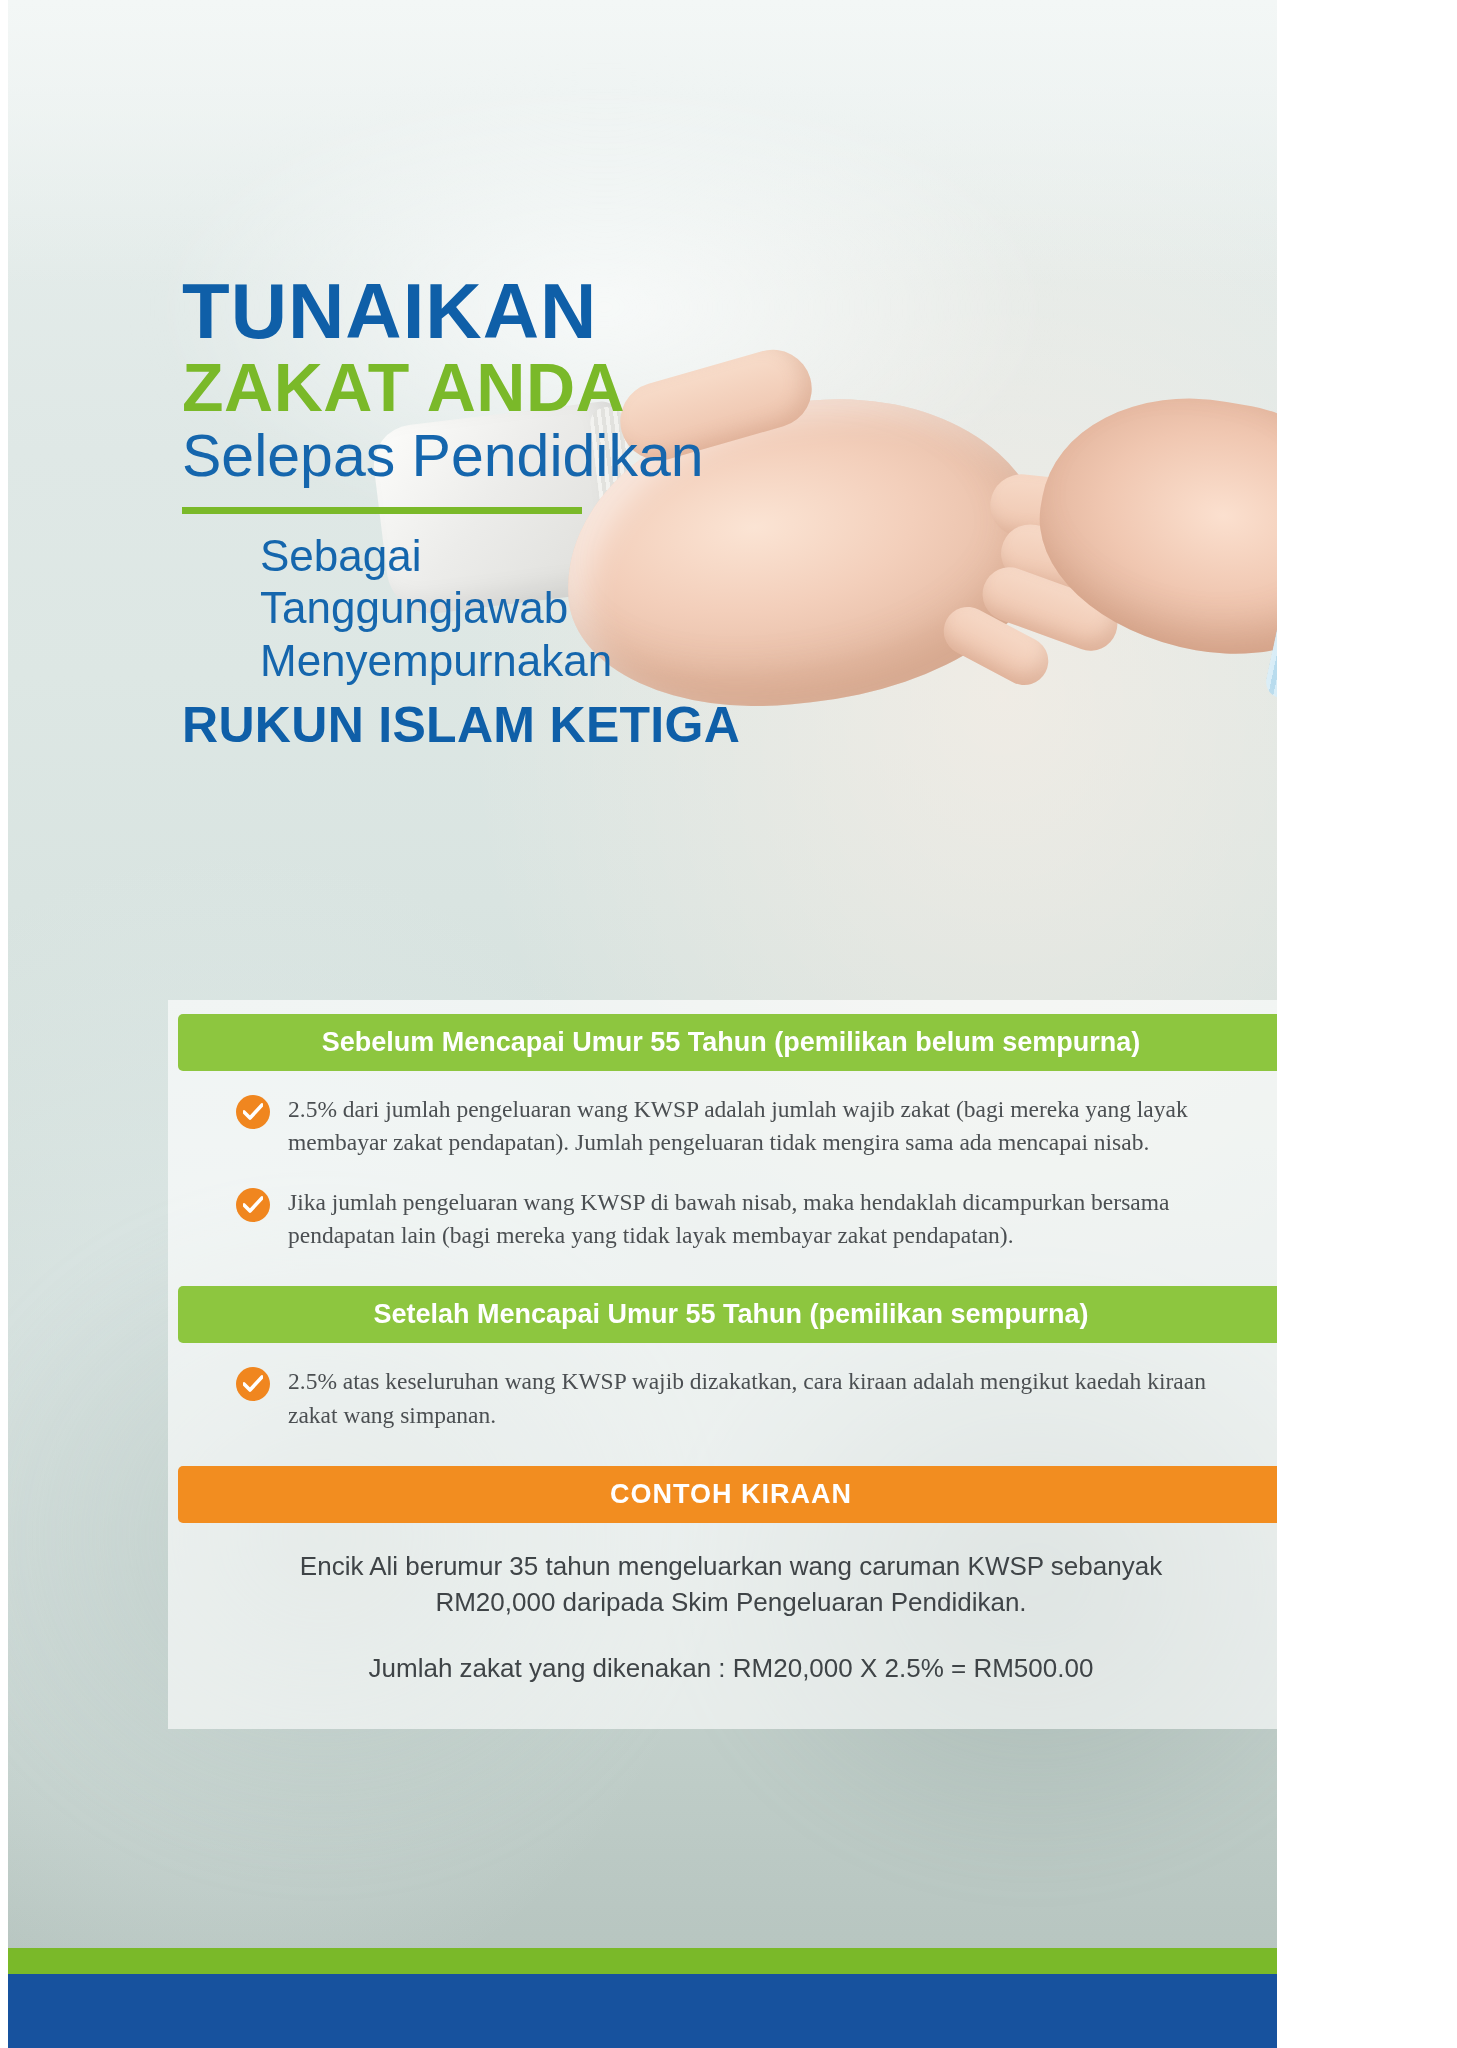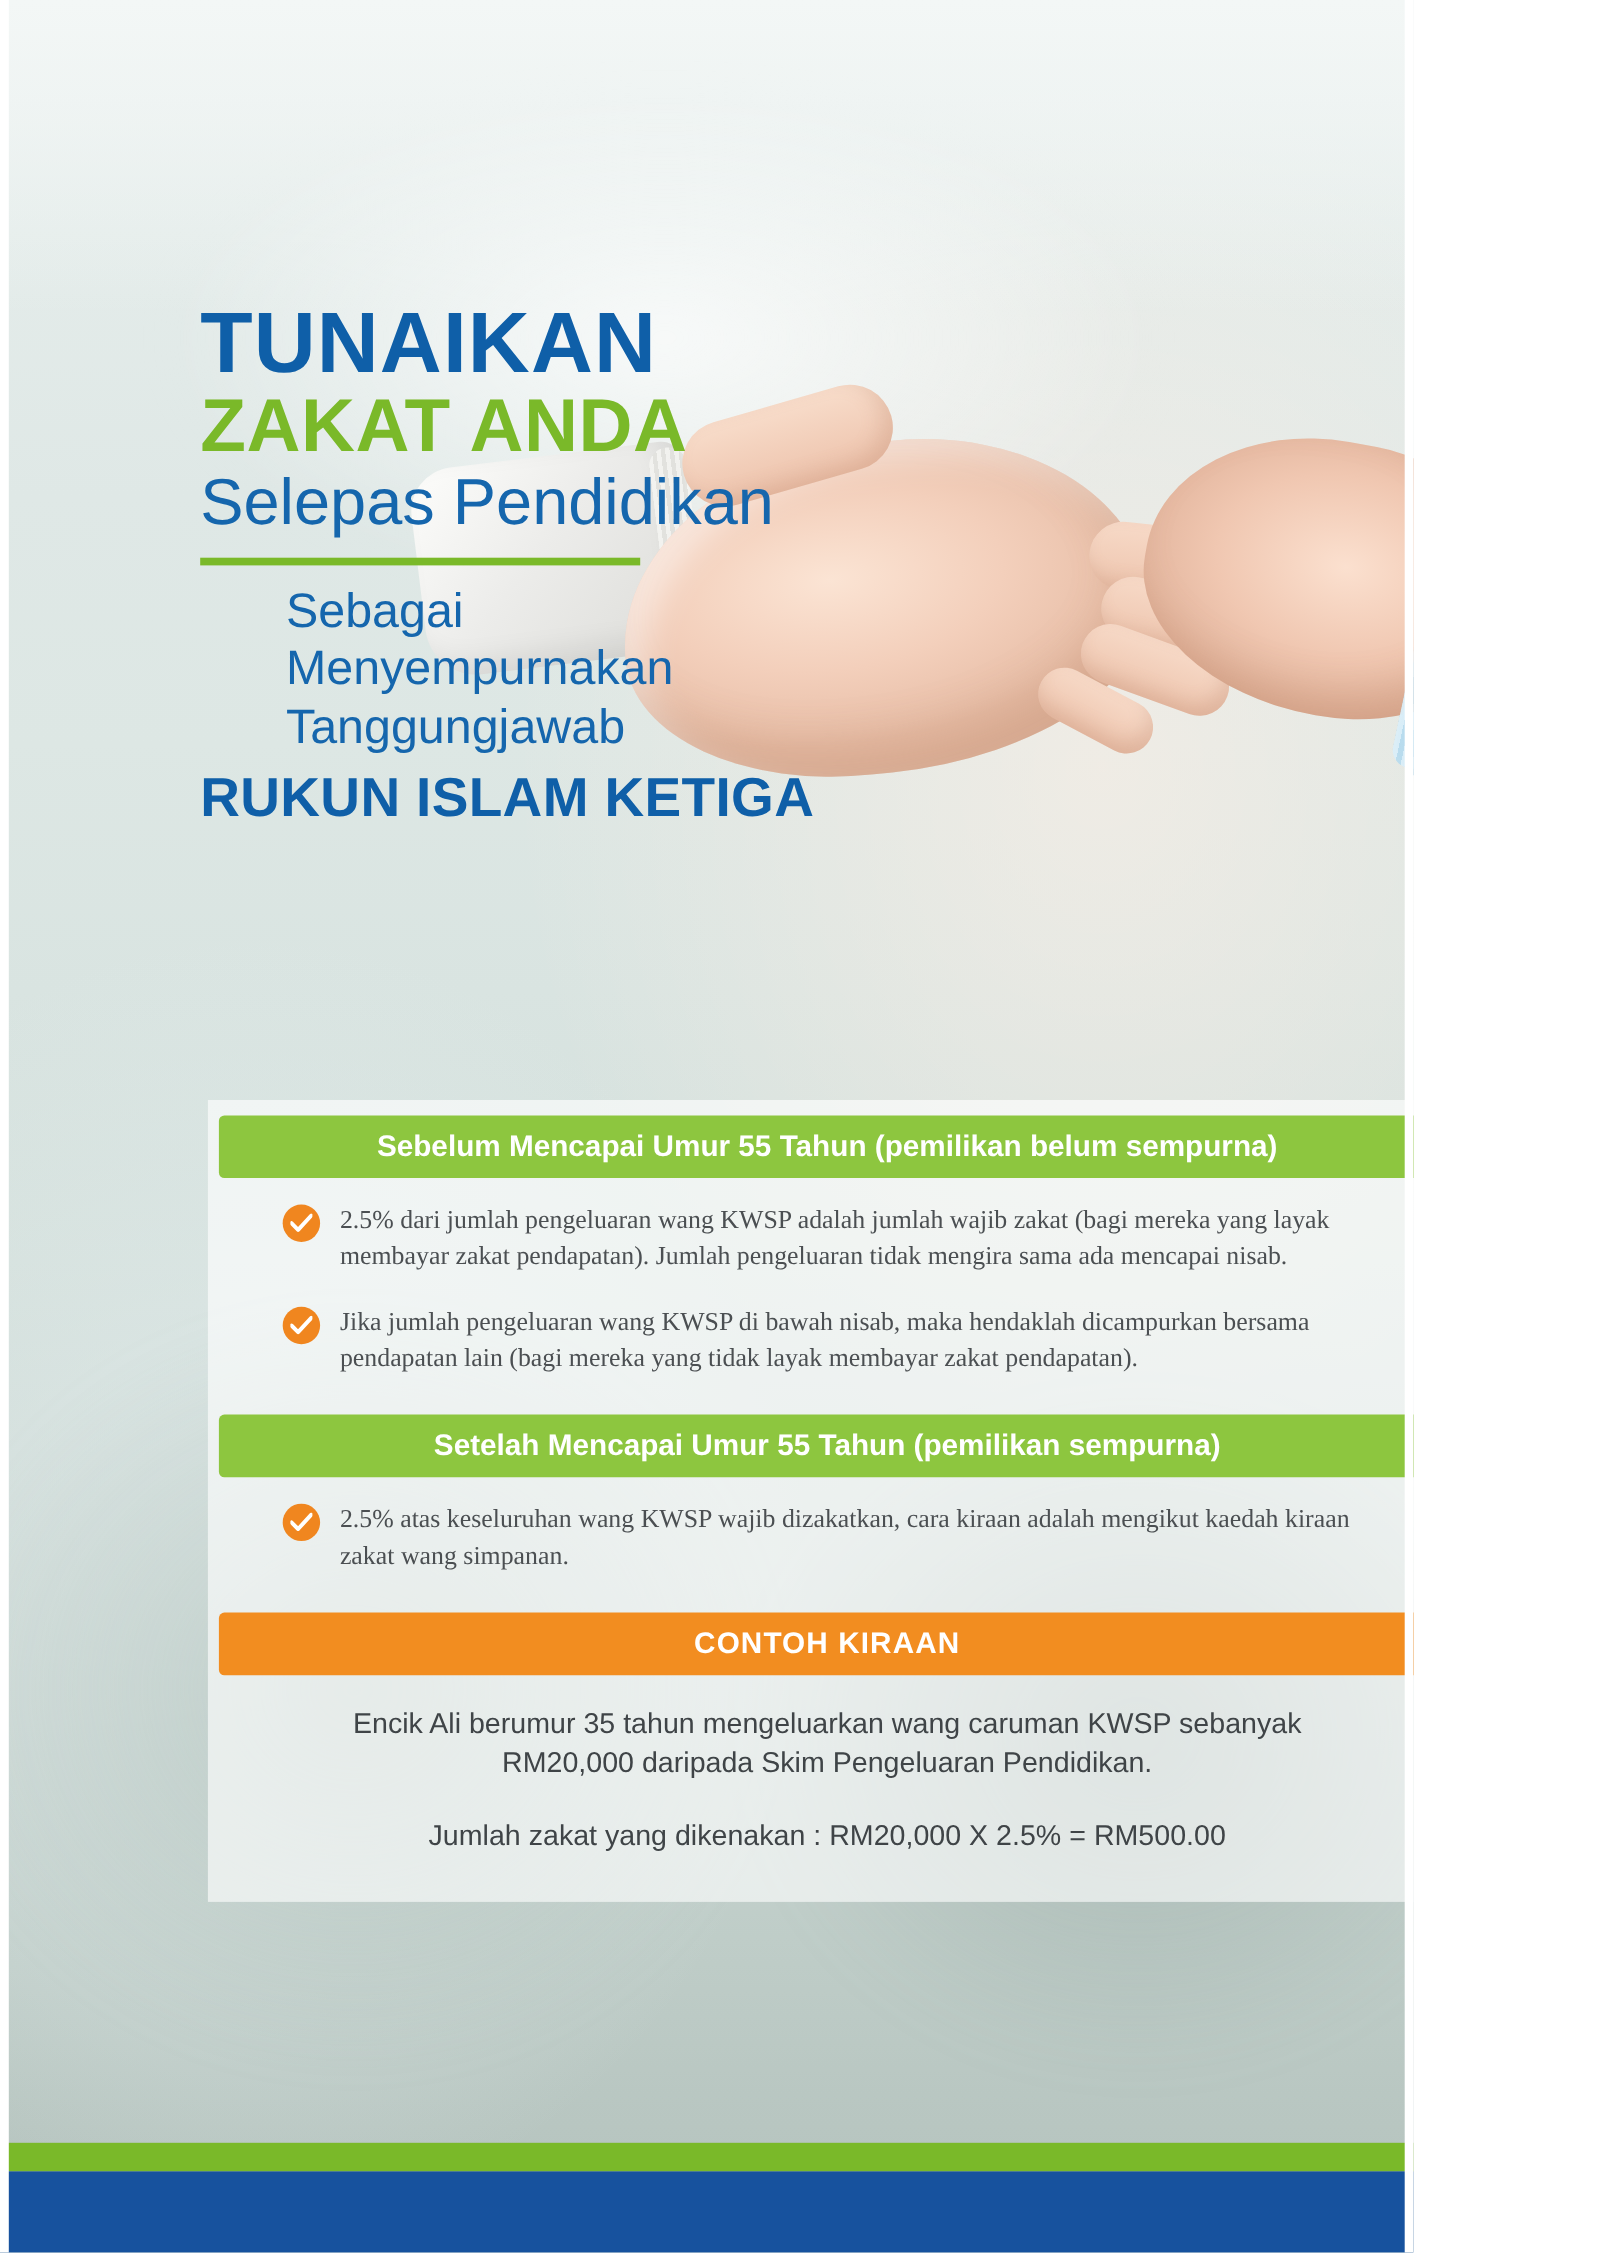--- a/index.html
+++ b/index.html
@@ -234,21 +234,20 @@
   }
 
   
   .panel {
     position: absolute;
     left: 168px;
     top: 1000px;
     width: 1126px;
     background: rgba(255,255,255,0.62);
     padding: 0 0 36px 0;
-    margin-left: 21px;
   }
   .bar {
     margin: 0 10px;
     color: #ffffff;
     font-weight: 700;
     text-align: center;
     font-size: 27px;
     padding: 13px 10px;
     border-radius: 5px;
   }
@@ -336,22 +335,22 @@
     <div class="hand-right"></div>
     <div class="sleeve-right"></div>
   </div>
 
   <div class="headline">
     <div class="h-tunaikan">TUNAIKAN</div>
     <div class="h-zakat">ZAKAT ANDA</div>
     <div class="h-selepas">Selepas Pendidikan</div>
     <div class="rule"></div>
     <div class="h-sub">Sebagai</div>
+    <div class="h-sub">Tanggungjawab</div>
     <div class="h-sub">Menyempurnakan</div>
-    <div class="h-sub">Tanggungjawab</div>
     <div class="h-rukun">RUKUN ISLAM KETIGA</div>
   </div>
 
   <div class="panel">
 
     <div class="bar bar-green bar-top">Sebelum Mencapai Umur 55 Tahun (pemilikan belum sempurna)</div>
 
     <div class="bullets">
       <div class="bullet">
         <span class="check">

